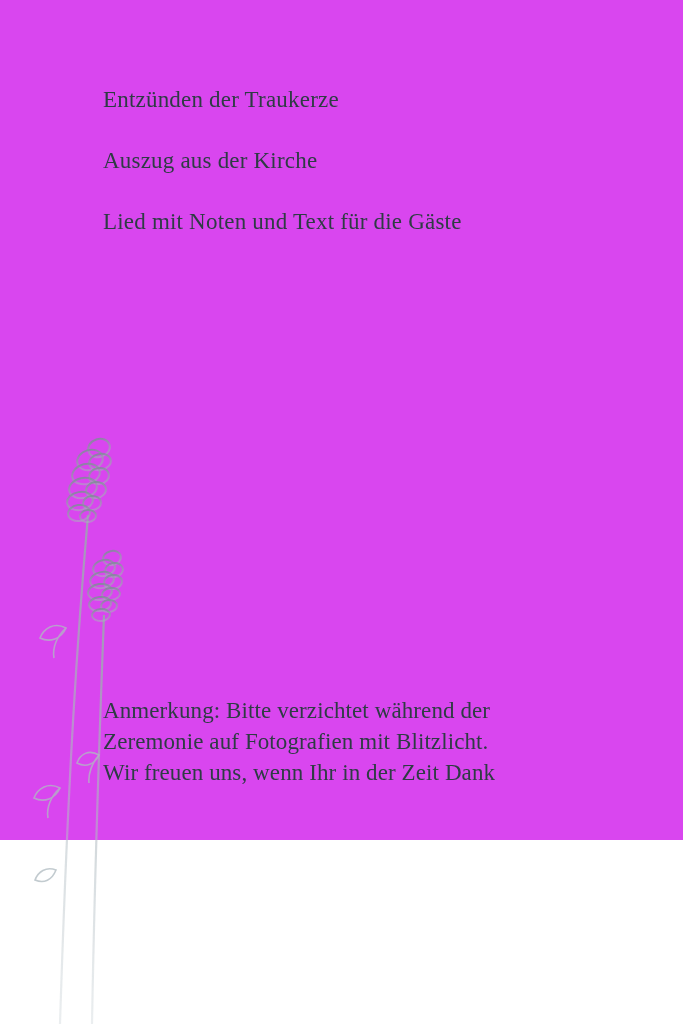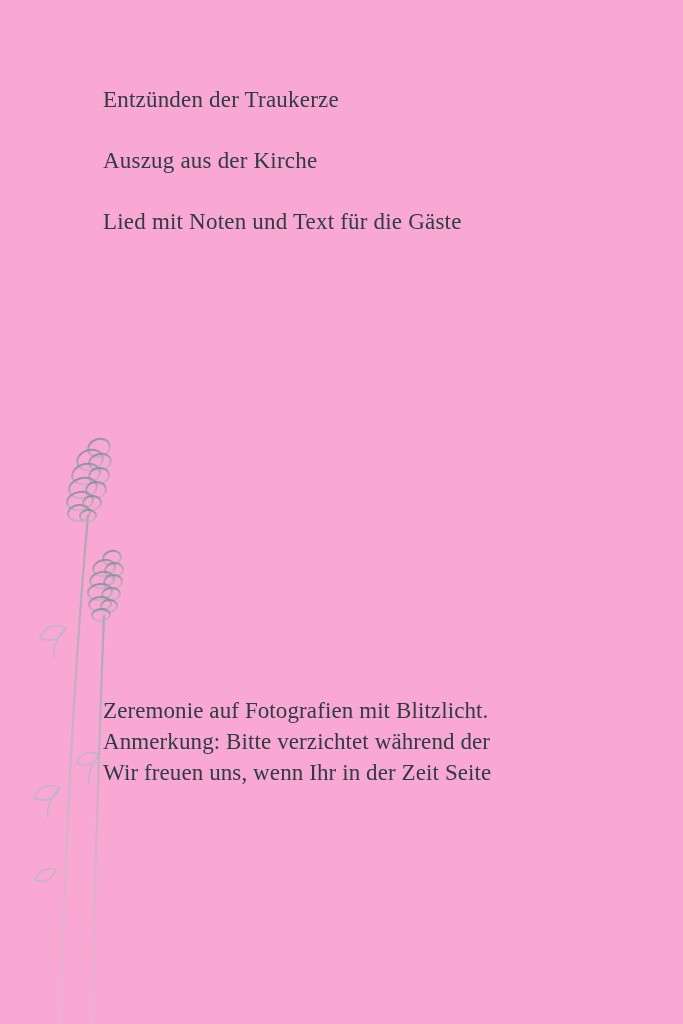--- a/index.html
+++ b/index.html
@@ -12,22 +12,22 @@
     background: #ffffff;
     font-family: "Liberation Serif", "DejaVu Serif", serif;
     color: #2c3a42;
     position: relative;
     overflow: hidden;
   }
 
   .page {
     position: relative;
     width: 683px;
-    height: 1024px;
-    background: #f9a8d4;
+    height: 840px;
+    background: #d946ef;
   }
 
   
   .decor {
     position: absolute;
     left: 0px;
     top: 400px;
     width: 220px;
     height: 624px;
     pointer-events: none;
@@ -129,18 +129,18 @@
     </g>
   </svg>
 
   <div class="program-list">
     <div class="program-item">Entzünden der Traukerze</div>
     <div class="program-item">Auszug aus der Kirche</div>
     <div class="program-item">Lied mit Noten und Text für die Gäste</div>
   </div>
 
   <div class="note-block">
+    <div class="note-line">Anmerkung: Bitte verzichtet während der</div>
     <div class="note-line">Zeremonie auf Fotografien mit Blitzlicht.</div>
-    <div class="note-line">Anmerkung: Bitte verzichtet während der</div>
-    <div class="note-line">Wir freuen uns, wenn Ihr in der Zeit Seite</div>
+    <div class="note-line">Wir freuen uns, wenn Ihr in der Zeit Dank</div>
   </div>
 
 </div>
 
 </body></html>

